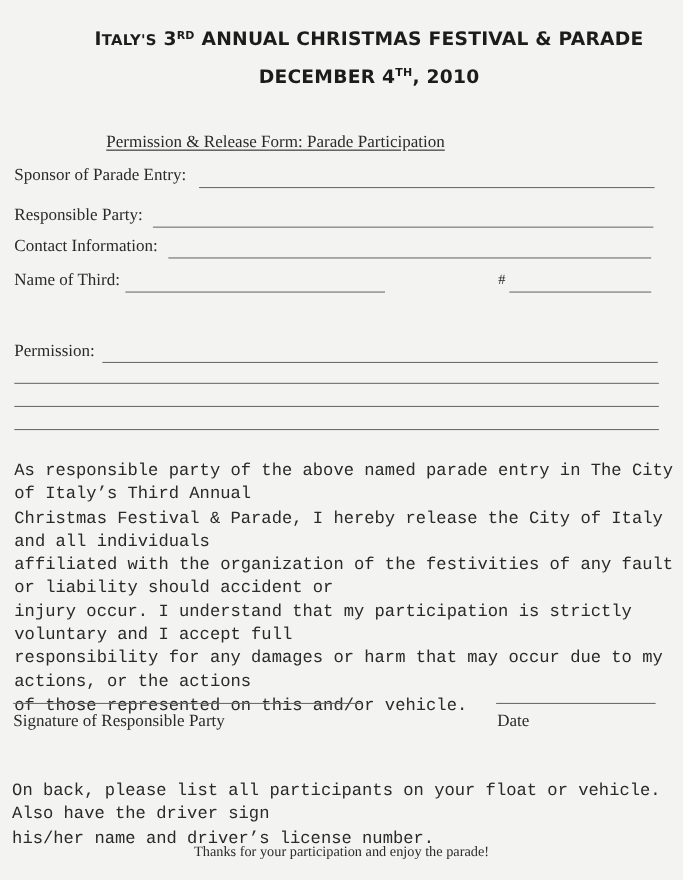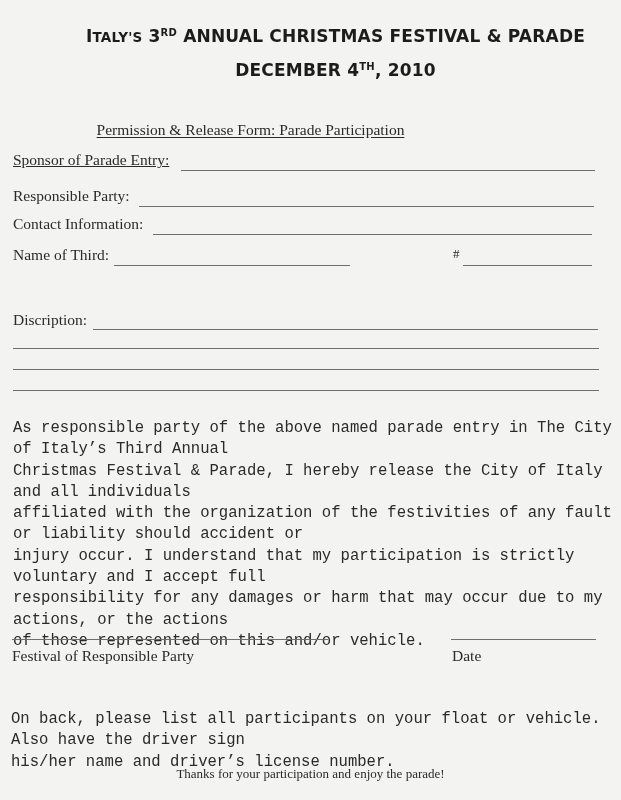--- a/index.html
+++ b/index.html
@@ -40,48 +40,48 @@
 
 <div class="abs title title1">
   <span>I</span><span class="sc">TALY'S</span><span> 3</span><sup>RD</sup><span> ANNUAL CHRISTMAS FESTIVAL &amp; PARADE</span>
 </div>
 <div class="abs title title2">
   <span>DECEMBER 4</span><sup>TH</sup><span>, 2010</span>
 </div>
 
 <div class="abs subtitle">Permission &amp; Release Form:  Parade Participation</div>
 
-<div class="abs label" style="left:13px; top:151px;text-decoration:underline;">Sponsor of Parade Entry:</div>
+<div class="abs label" style="left:13px; top:151px;">Sponsor of Parade Entry:</div>
 <div class="line" style="left:181px; width:414px; top:170px;"></div>
 
 <div class="abs label" style="left:13px; top:187px;">Responsible Party:</div>
 <div class="line" style="left:139px; width:455px; top:206px;"></div>
 
 <div class="abs label" style="left:13px; top:215px;">Contact Information:</div>
 <div class="line" style="left:153px; width:439px; top:234px;"></div>
 
 <div class="abs label" style="left:13px; top:246px;">Name of Third:</div>
 <div class="line" style="left:114px; width:236px; top:265px;"></div>
 <div class="abs label" style="left:453px; top:246px; font-size:13px;">#</div>
 <div class="line" style="left:463px; width:129px; top:265px;"></div>
 
-<div class="abs label" style="left:13px; top:311px;">Discription:</div>
+<div class="abs label" style="left:13px; top:311px;">Permission:</div>
 <div class="line" style="left:93px; width:505px; top:329px;"></div>
 <div class="line" style="left:13px; width:586px; top:348px;"></div>
 <div class="line" style="left:13px; width:586px; top:369px;"></div>
 <div class="line" style="left:13px; width:586px; top:390px;"></div>
 
 <div class="abs para" style="top:418px;">As responsible party of the above named parade entry in The City of Italy’s Third Annual
 Christmas Festival &amp; Parade, I hereby release the City of Italy and all individuals
 affiliated with the organization of the festivities of any fault or liability should accident or
 injury occur.  I understand that my participation is strictly voluntary and I accept full
 responsibility for any damages or harm that may occur due to my actions, or the actions
 of those represented on this and/or vehicle.</div>
 
 <div class="line" style="left:12px; width:316px; top:639px;"></div>
 <div class="line" style="left:451px; width:145px; top:639px;"></div>
-<div class="abs label" style="left:12px; top:647px;">Festival of Responsible Party</div>
+<div class="abs label" style="left:12px; top:647px;">Signature of Responsible Party</div>
 <div class="abs label" style="left:452px; top:647px;">Date</div>
 
 <div class="abs para" style="top:709px; left:11px;">On back, please list all participants on your float or vehicle.  Also have the driver sign
 his/her name and driver’s license number.</div>
 
 <div class="abs thanks">Thanks for your participation and enjoy the parade!</div>
 
 </body></html>

